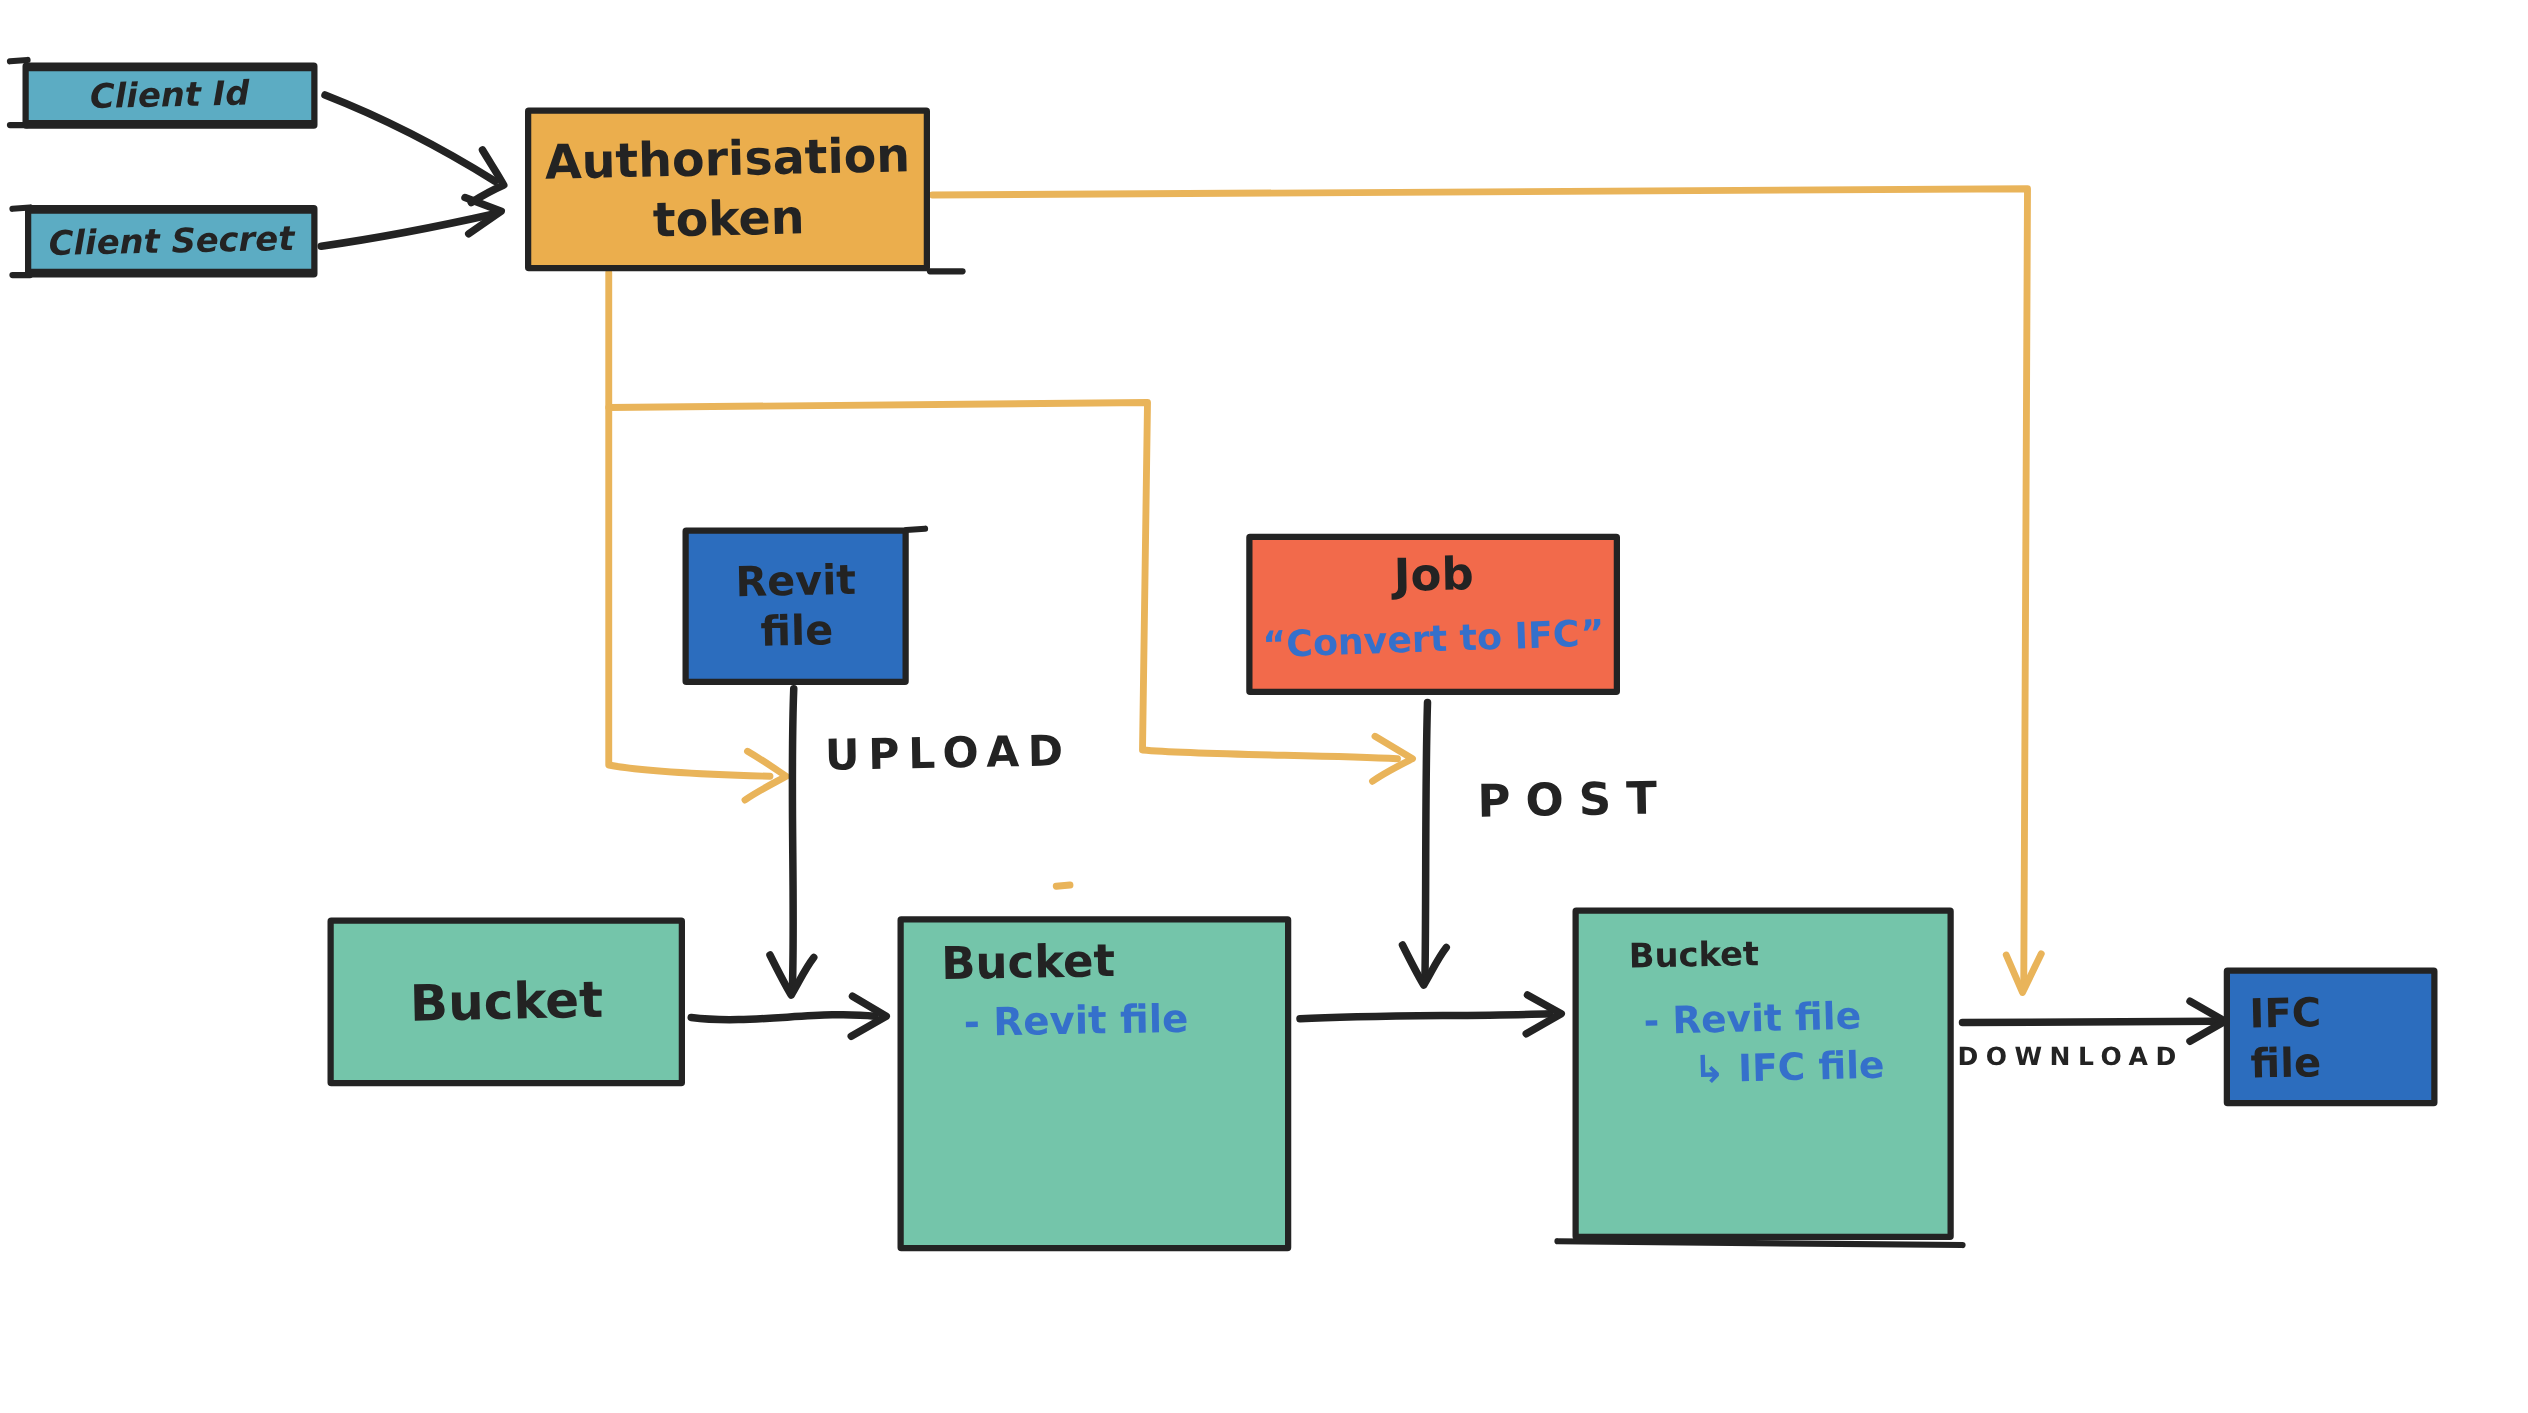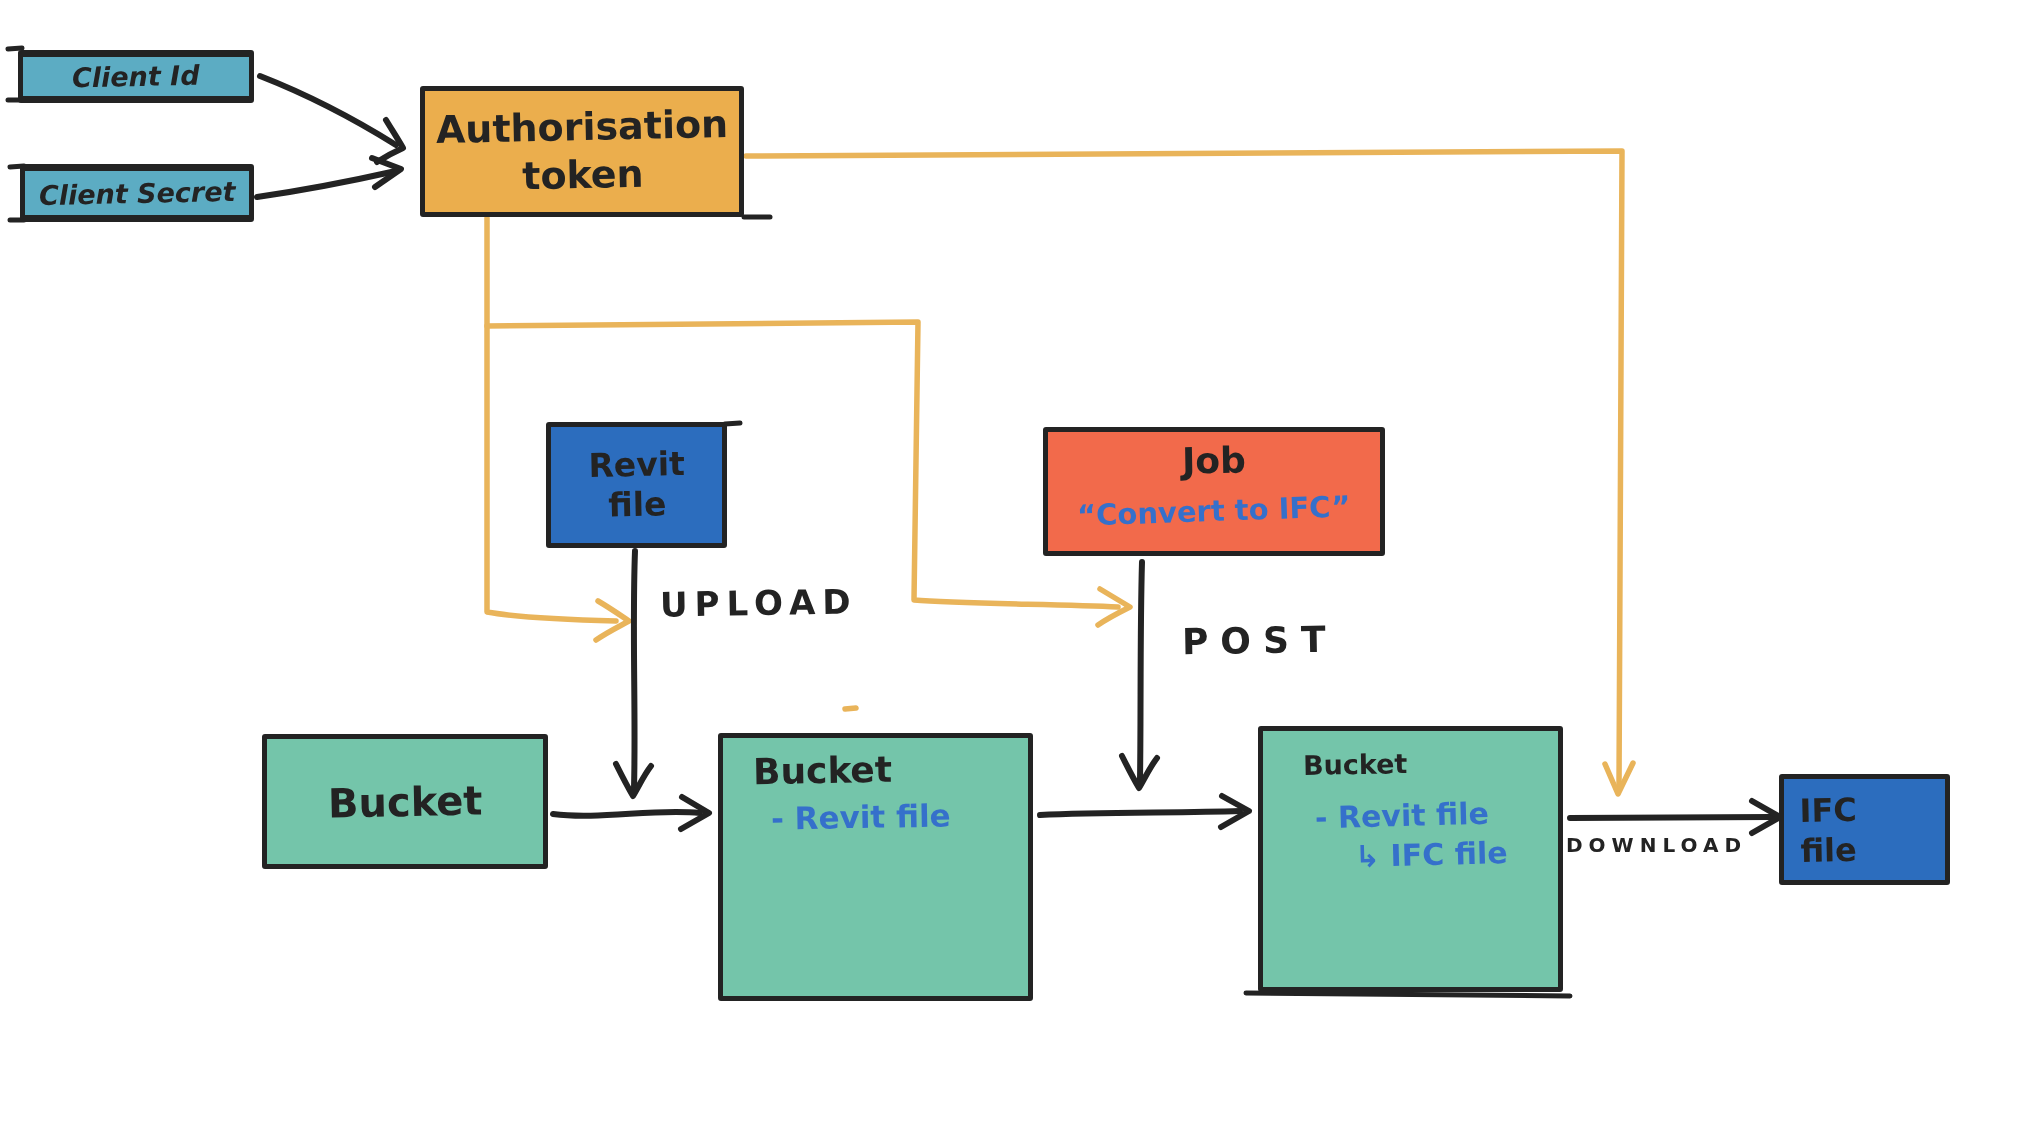--- a/index.html
+++ b/index.html
@@ -61,21 +61,21 @@
   #revit-file {
     left: 546px; top: 422px; width: 181px; height: 126px;
     background: #2C6DBE;
     font-size: 33px;
     font-weight: bold;
     line-height: 1.2;
   }
   #revit-file .label-wrap { width: 120px; }
 
   #job-box {
-    left: 1043px; top: 427px; width: 342px; height: 129px;
+    left: 997px; top: 427px; width: 299px; height: 129px;
     background: #F26A4B;
     flex-direction: column;
     justify-content: flex-start;
   }
   #job-box .job-title { font-size: 36px; font-weight: bold; margin-top: 8px; transform: rotate(-1deg); }
   #job-box .job-subtitle { font-size: 29px; font-weight: bold; color: #3570CB; margin-top: 13px; transform: rotate(-2deg); }
 
   .bucket { background: #74C5AA; }
   #bucket-empty {
     left: 262px; top: 734px; width: 286px; height: 135px;

